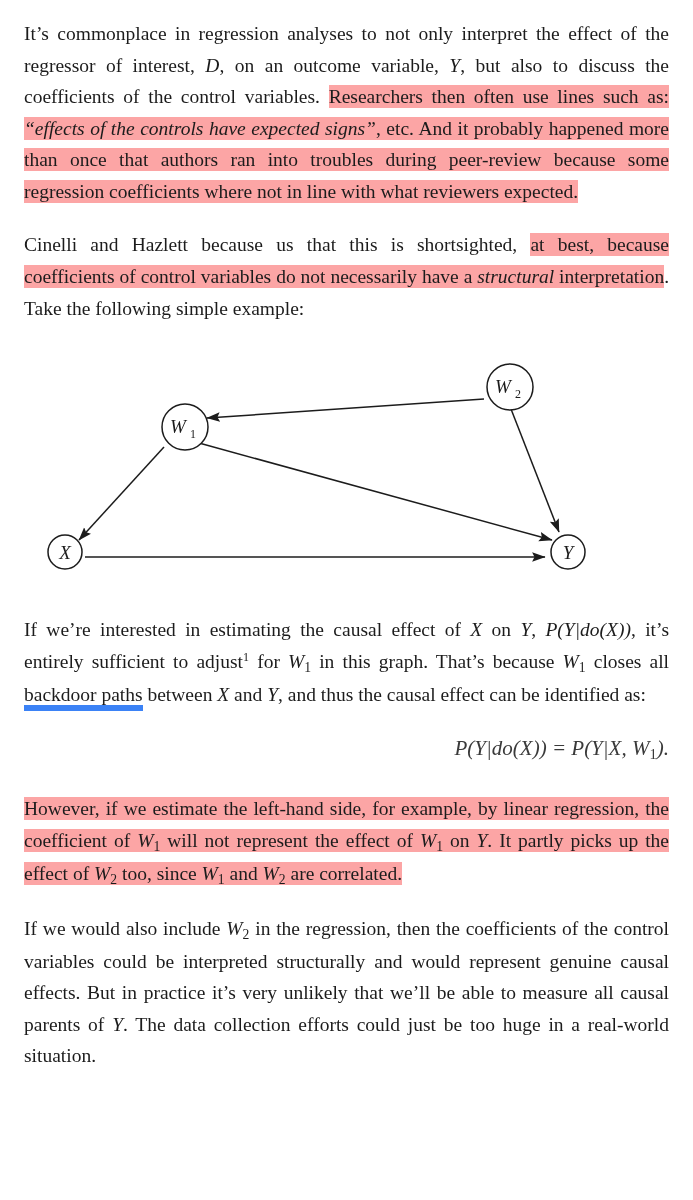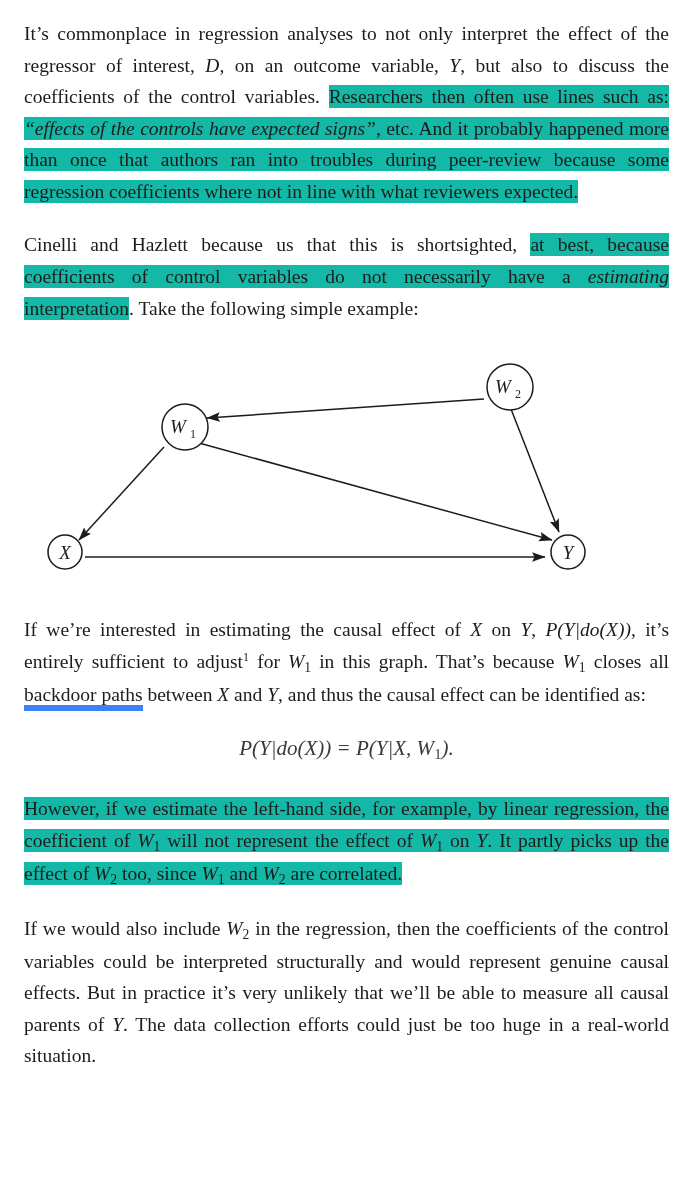--- a/index.html
+++ b/index.html
@@ -23,21 +23,21 @@
   }
   p.para {
     font-size: 19.5px;
     line-height: 1.62;
     margin: 0 0 22px 0;
     text-align: justify;
     text-justify: inter-word;
     hyphens: auto;
   }
   .hl {
-    background: #14b8a6;
+    background: #fca5a5;
     padding: 1px 0;
     box-decoration-break: clone;
     margin-top: 41px;
     -webkit-box-decoration-break: clone;
   }
   i, .it { font-style: italic; }
   .math {
     font-family: Liberation Serif, serif;
     font-style: italic;
   }
@@ -49,21 +49,21 @@
   }
   .underline-link {
     border-bottom: 6px solid #3b82f6;
   }
   sup.fn {
     font-size: 0.62em;
     vertical-align: super;
     line-height: 0;
   }
   .equation {
-    text-align: center;
+    text-align: right;
     font-size: 21px;
     margin: 26px 0 30px 0;
     color: #3a3a3a;
     font-family: "Liberation Serif", serif;
   }
   .dag-wrap {
     margin: 14px 0 18px 0;
     display: flex;
     justify-content: center;
   }
@@ -86,21 +86,21 @@
 </head>
 <body>
 
 <div class="page">
 
   <p class="para">
     <span>It’s commonplace in regression analyses to not only interpret the effect of the regressor of interest, </span><span class="mi">D</span><span>, on an outcome variable, </span><span class="mi">Y</span><span>, but also to discuss the coefficients of the control variables. </span><span class="hl">Researchers then often use lines such as: <i>“effects of the controls have expected signs”</i>, etc. And it probably happened more than once that authors ran into troubles during peer-review because some regression coefficients where not in line with what reviewers expected.</span>
   </p>
 
   <p class="para">
-    <span>Cinelli and Hazlett because us that this is shortsighted, </span><span class="hl">at best, because coefficients of control variables do not necessarily have a <i>estimating</i> interpretation</span><span>. Take the following simple example:</span>
+    <span>Cinelli and Hazlett because us that this is shortsighted, </span><span class="hl">at best, because coefficients of control variables do not necessarily have a <i>structural</i> interpretation</span><span>. Take the following simple example:</span>
   </p>
 
   <div class="dag-wrap">
     <svg width="600" height="250" viewBox="0 0 600 250">
       <defs>
         <marker id="arrow" markerWidth="10" markerHeight="10" refX="8.6" refY="3.2" orient="auto" markerUnits="strokeWidth">
           <path d="M0,0 L9,3.2 L0,6.4 L1.6,3.2 z" fill="#1c1c1c"></path>
         </marker>
       </defs>
 

